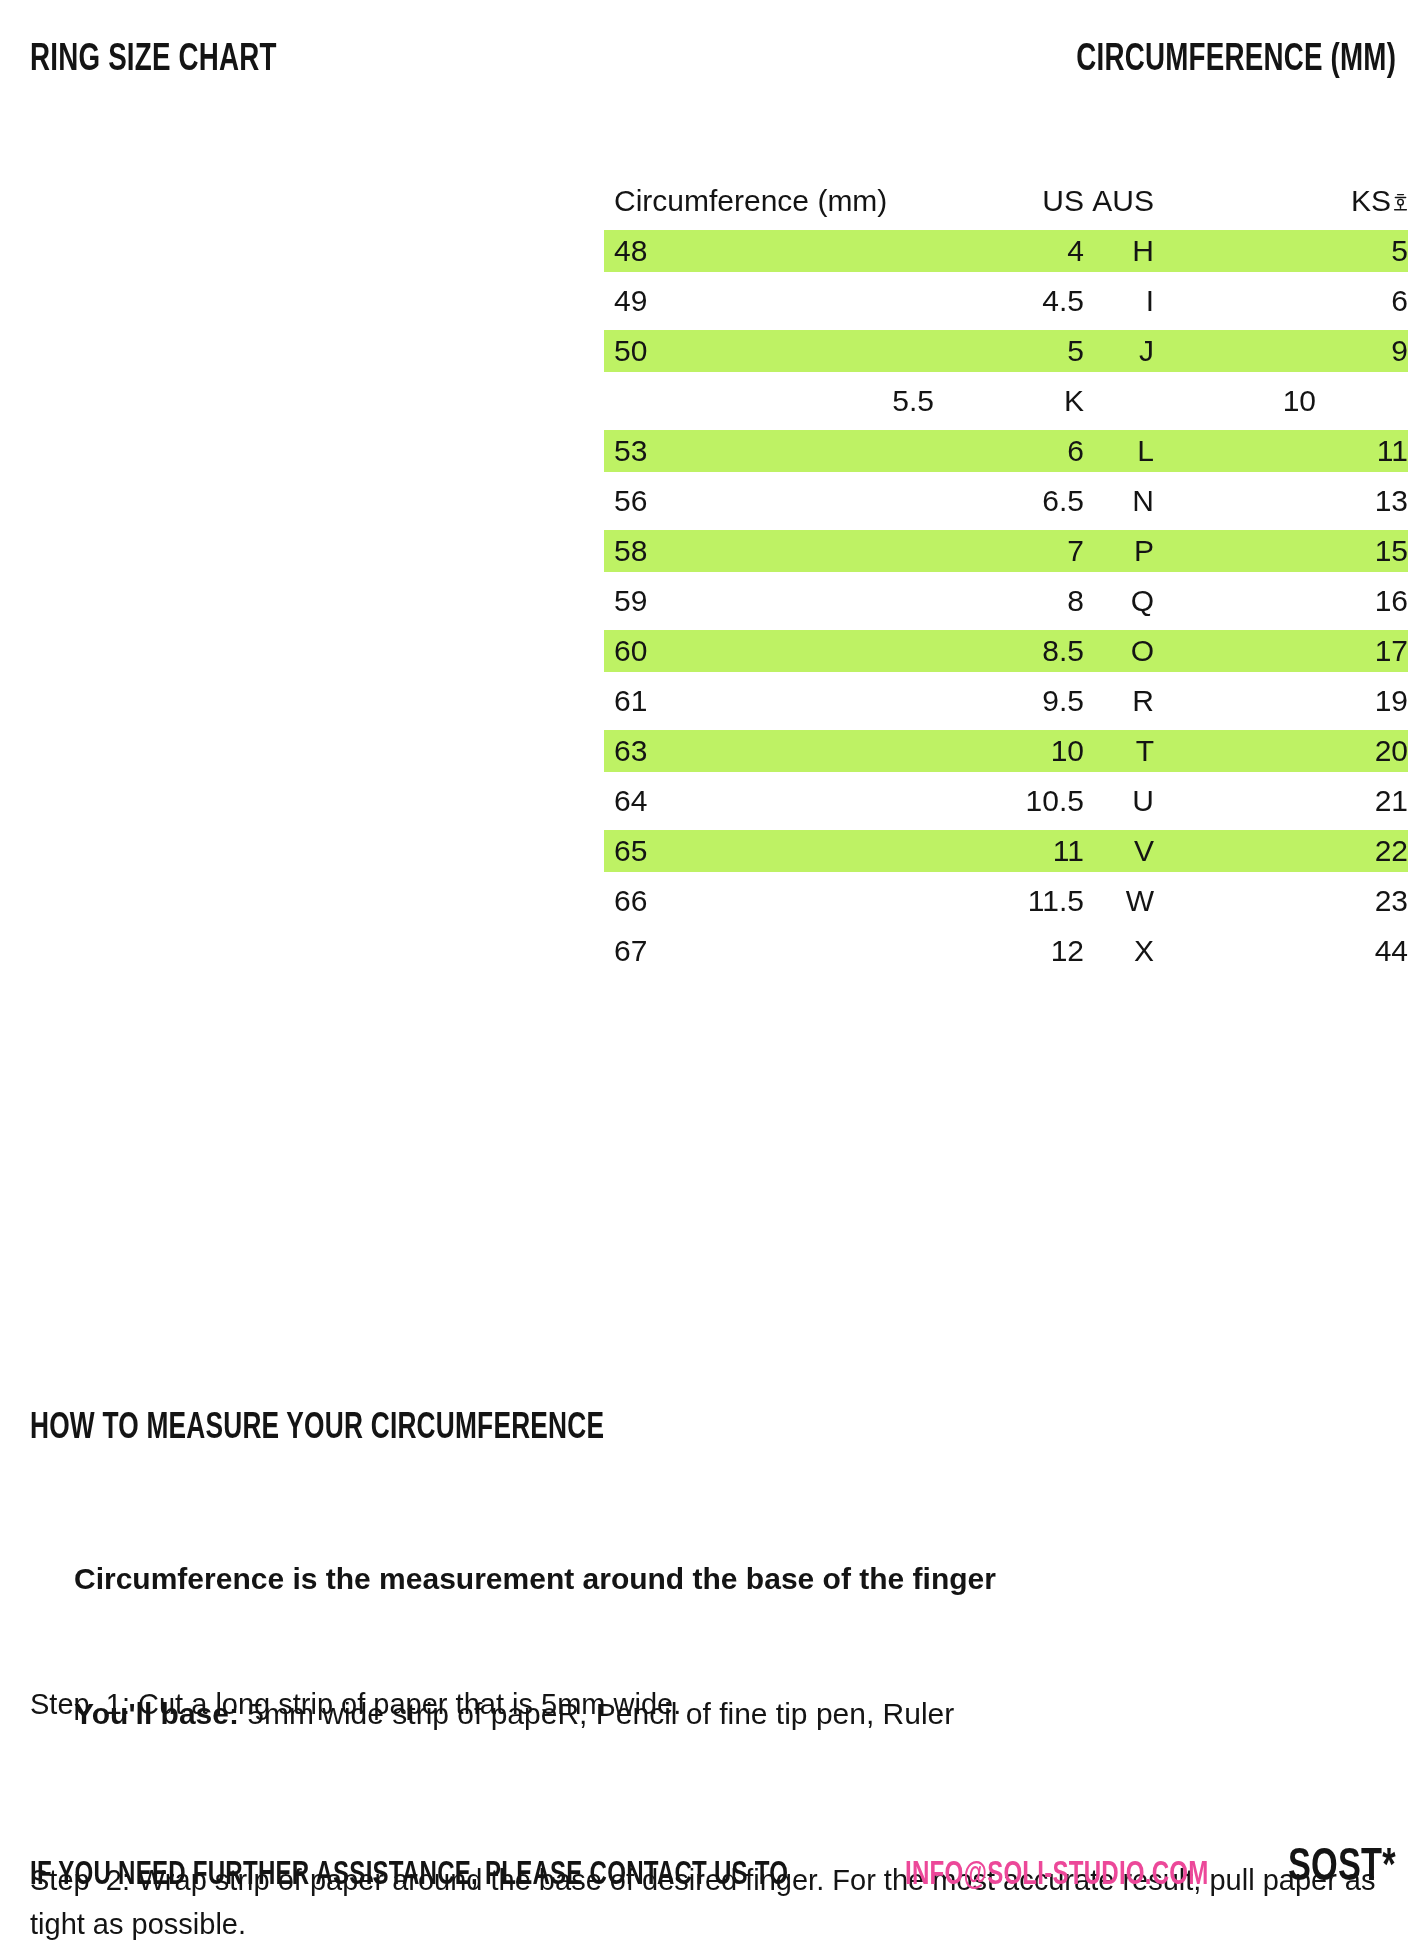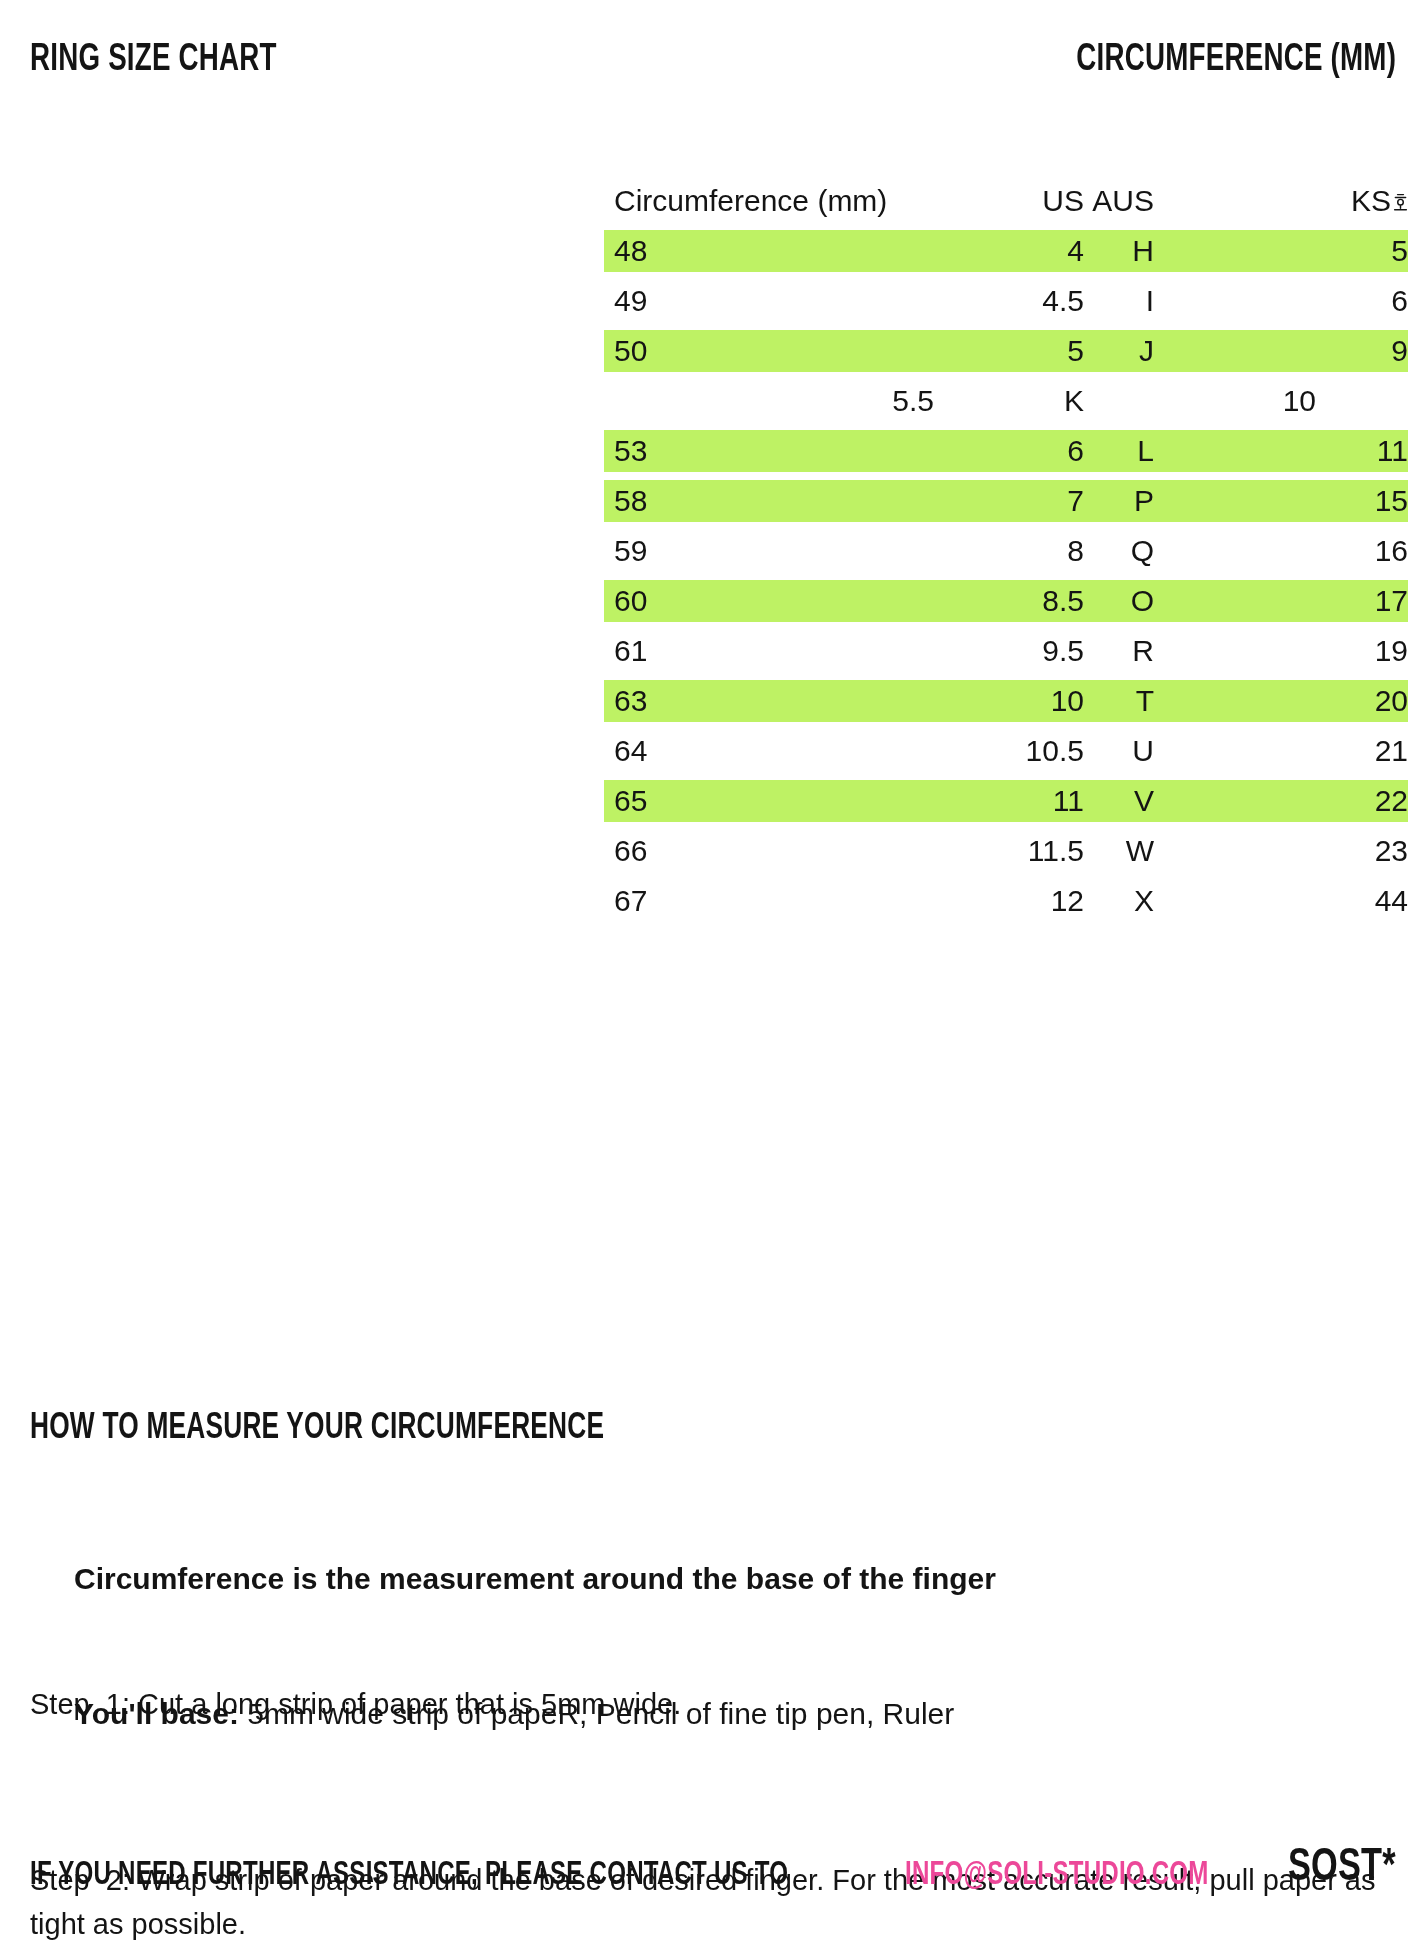--- a/index.html
+++ b/index.html
@@ -118,20 +118,27 @@
   </div>
 
   <div class="trow shaded">
     <div class="c1">53</div>
     <div class="c2">6</div>
     <div class="c3">L</div>
     <div class="c4"></div>
     <div class="c5">11</div>
   </div>
 
+  <div class="trow">
+    <div class="c1">56</div>
+    <div class="c2">6.5</div>
+    <div class="c3">N</div>
+    <div class="c4"></div>
+    <div class="c5">13</div>
+  </div>
 
   <div class="trow shaded">
     <div class="c1">58</div>
     <div class="c2">7</div>
     <div class="c3">P</div>
     <div class="c4"></div>
     <div class="c5">15</div>
   </div>
 
   <div class="trow">

